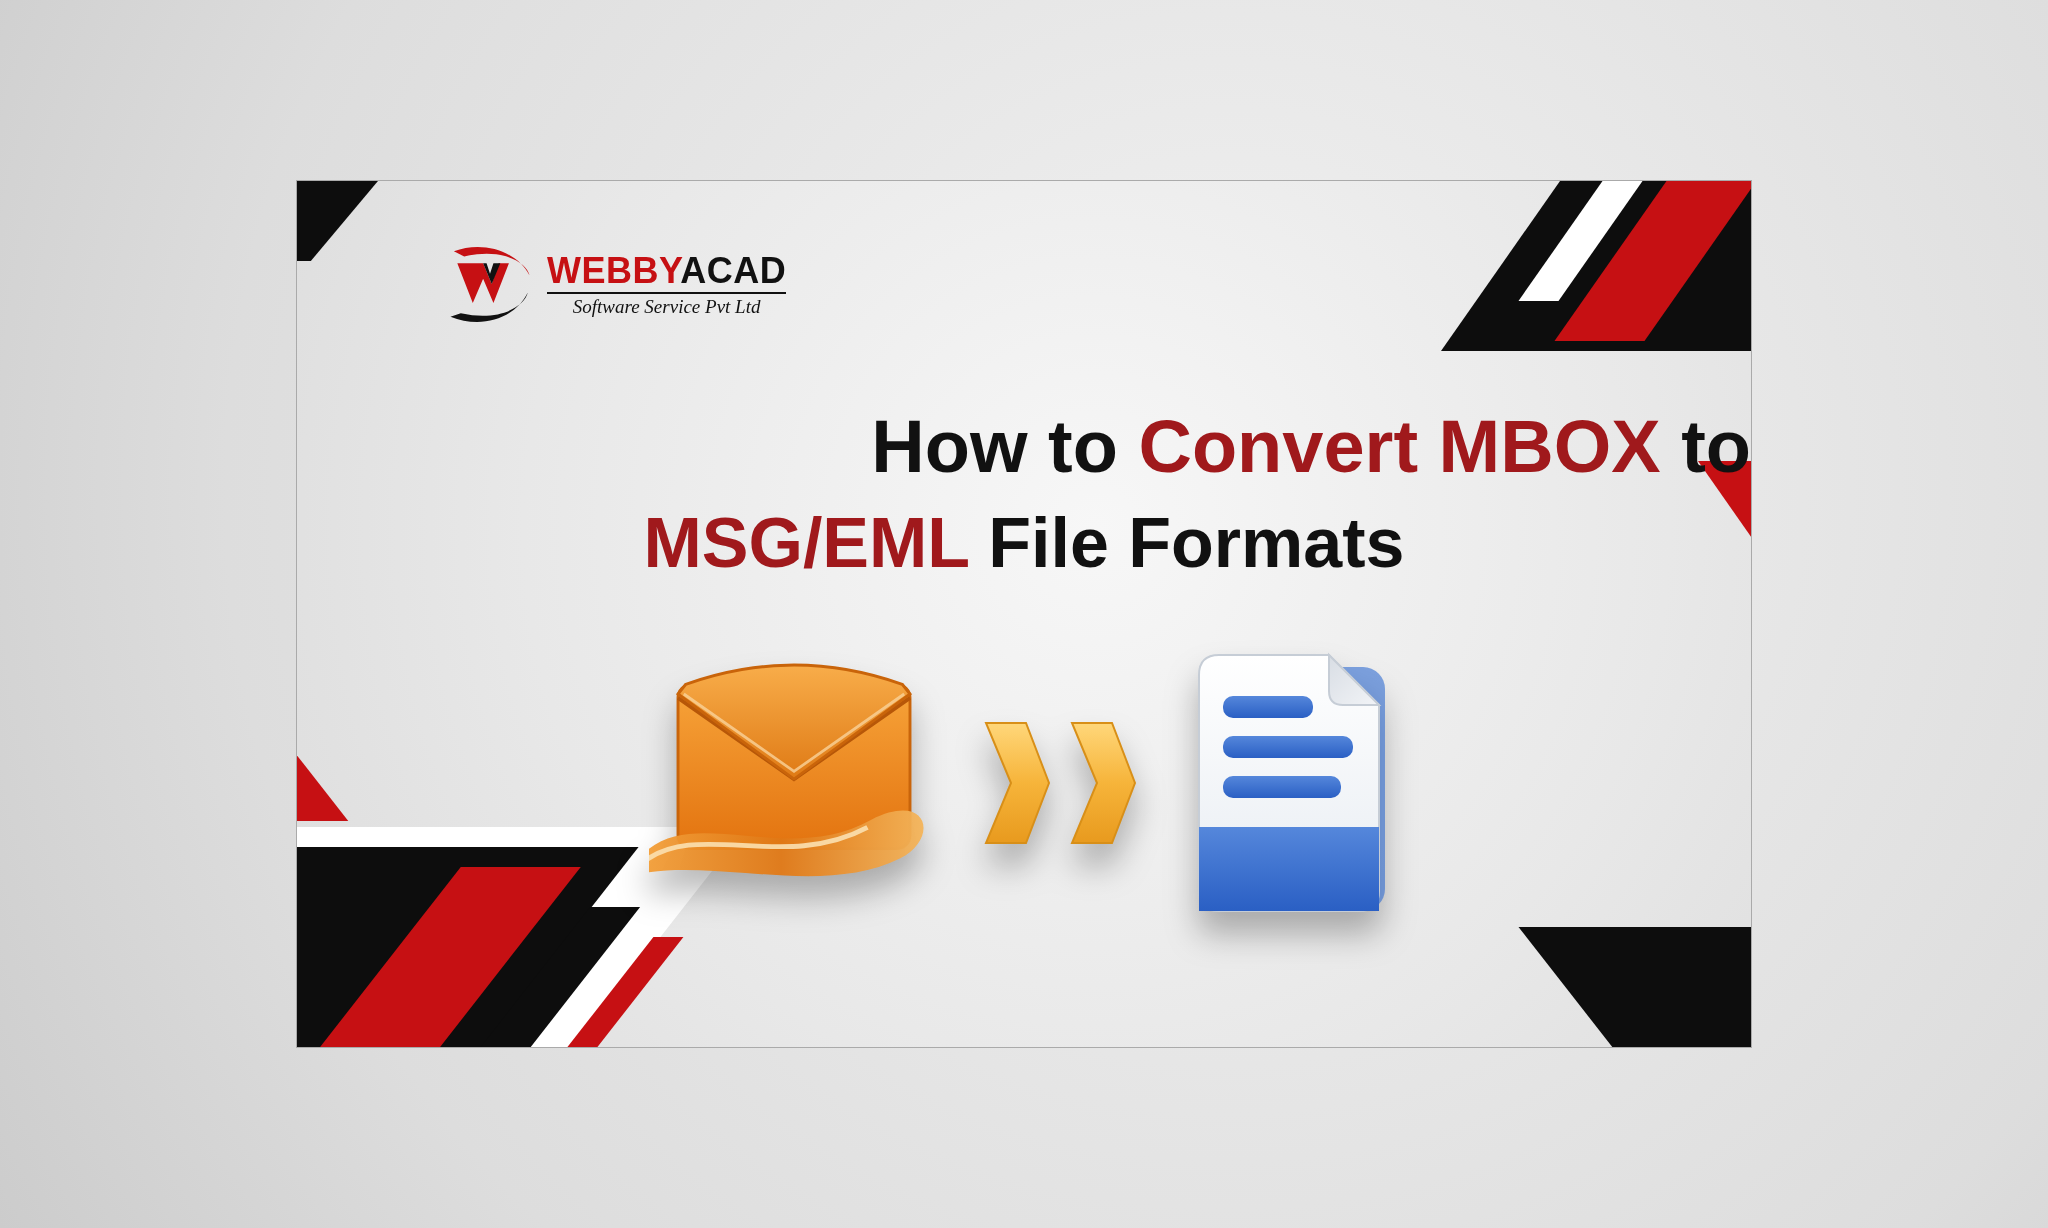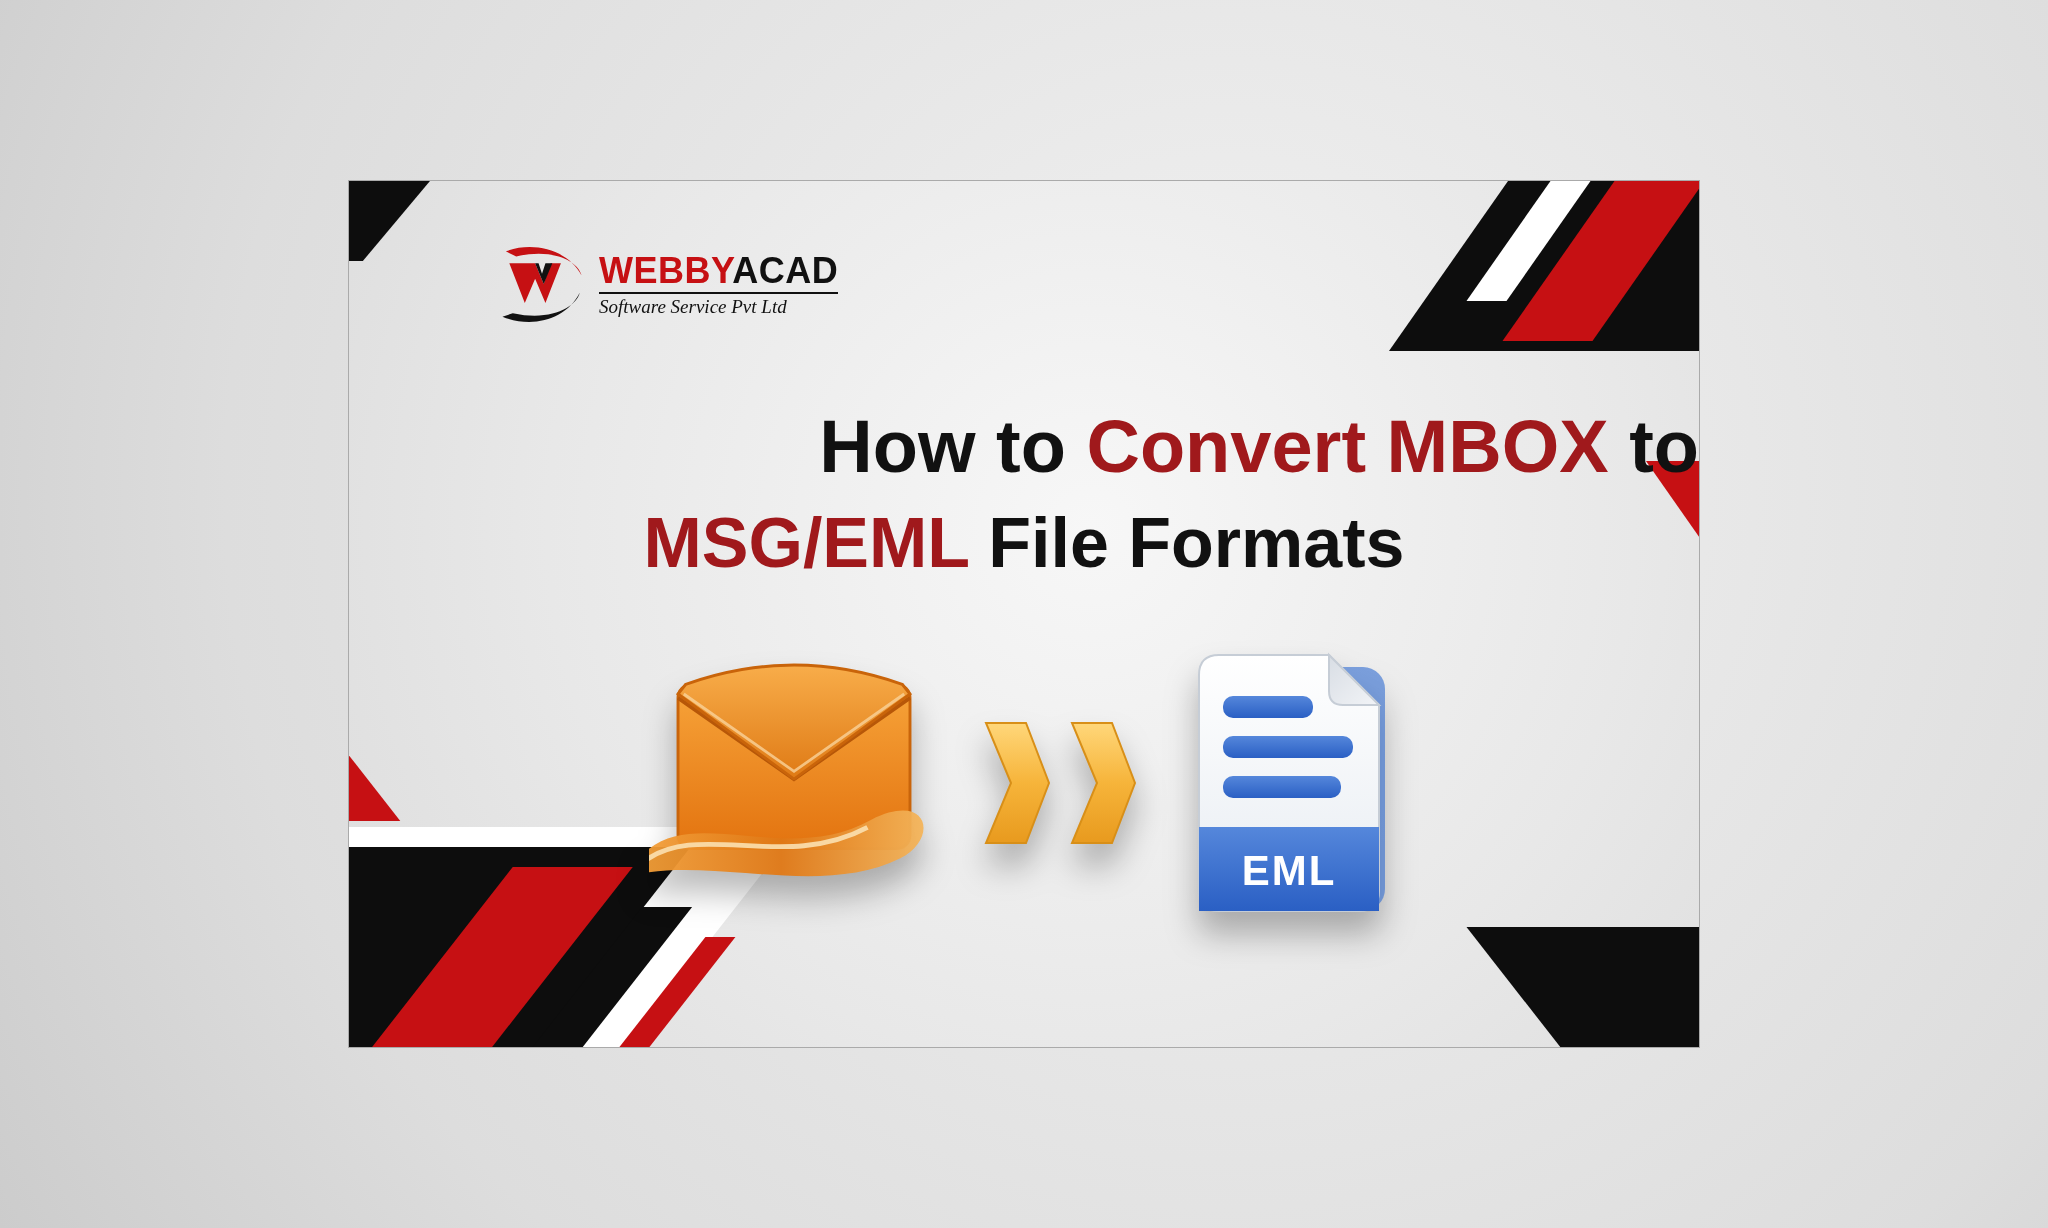--- a/index.html
+++ b/index.html
@@ -10,21 +10,21 @@
     background: radial-gradient(circle at 60% 40%, #f2f2f2 0%, #ddd 70%, #ccc 100%);
     overflow: hidden;
     position: relative;
     display: flex;
     align-items: center;
     justify-content: center;
   }
 
   .inner {
     position: relative;
-    width: 1352px;
+    width: 1456px;
     height: 868px;
     background: radial-gradient(circle at 55% 40%, #f7f7f7 0%, #e8e8e8 60%, #dcdcdc 100%);
     border: 1px solid #aaa;
     overflow: hidden;
   }
 
   
   .stripe { position: absolute; }
 
   
@@ -60,21 +60,21 @@
     align-items: center;
     gap: 14px;
   }
   .logo-mark {
     width: 86px; height: 86px; position: relative;
   }
   .logo-text { display: flex; flex-direction: column; }
   .logo-name { font-size: 36px; font-weight: 900; letter-spacing: 0.5px; }
   .logo-name .red { color: #c61013; }
   .logo-name .black { color: #111; }
-  .logo-tag { font-family: "Times New Roman", serif; font-style: italic; font-size: 19px; color: #111; border-top: 2px solid #111; padding-top: 2px; text-align: left; }
+  .logo-tag { font-family: "Times New Roman", serif; font-style: italic; font-size: 19px; color: #111; border-top: 2px solid #111; padding-top: 2px; text-align: center; }
 
   
   .title {
     position: absolute;
     top: 220px;
     left: 0; right: 0;
     text-align: center;
     font-weight: 900;
     line-height: 1.25;
   }
@@ -239,17 +239,16 @@
 
         <rect x="44" y="55" rx="10" width="90" height="22" fill="url(#band)"></rect>
         <rect x="44" y="95" rx="10" width="130" height="22" fill="url(#band)"></rect>
         <rect x="44" y="135" rx="10" width="118" height="22" fill="url(#band)"></rect>
 
         <rect x="20" y="186" width="180" height="66" fill="url(#band)"></rect>
         <path d="M20 252 L20 250 Q20 270 40 270 L180 270 Q200 270 200 250 L200 252 L200 252 L200 252" fill="url(#band)"></path>
         <rect x="20" y="186" width="180" height="84" rx="0" fill="url(#band)"></rect>
         <path d="M20 250 Q20 270 40 270 L180 270 Q200 270 200 250 L200 186 L20 186 Z" fill="url(#band)"></path>
       </svg>
-      <div class="eml-label">EML</div>
     </div>
 
   </div>
 </div>
 
 </body></html>

